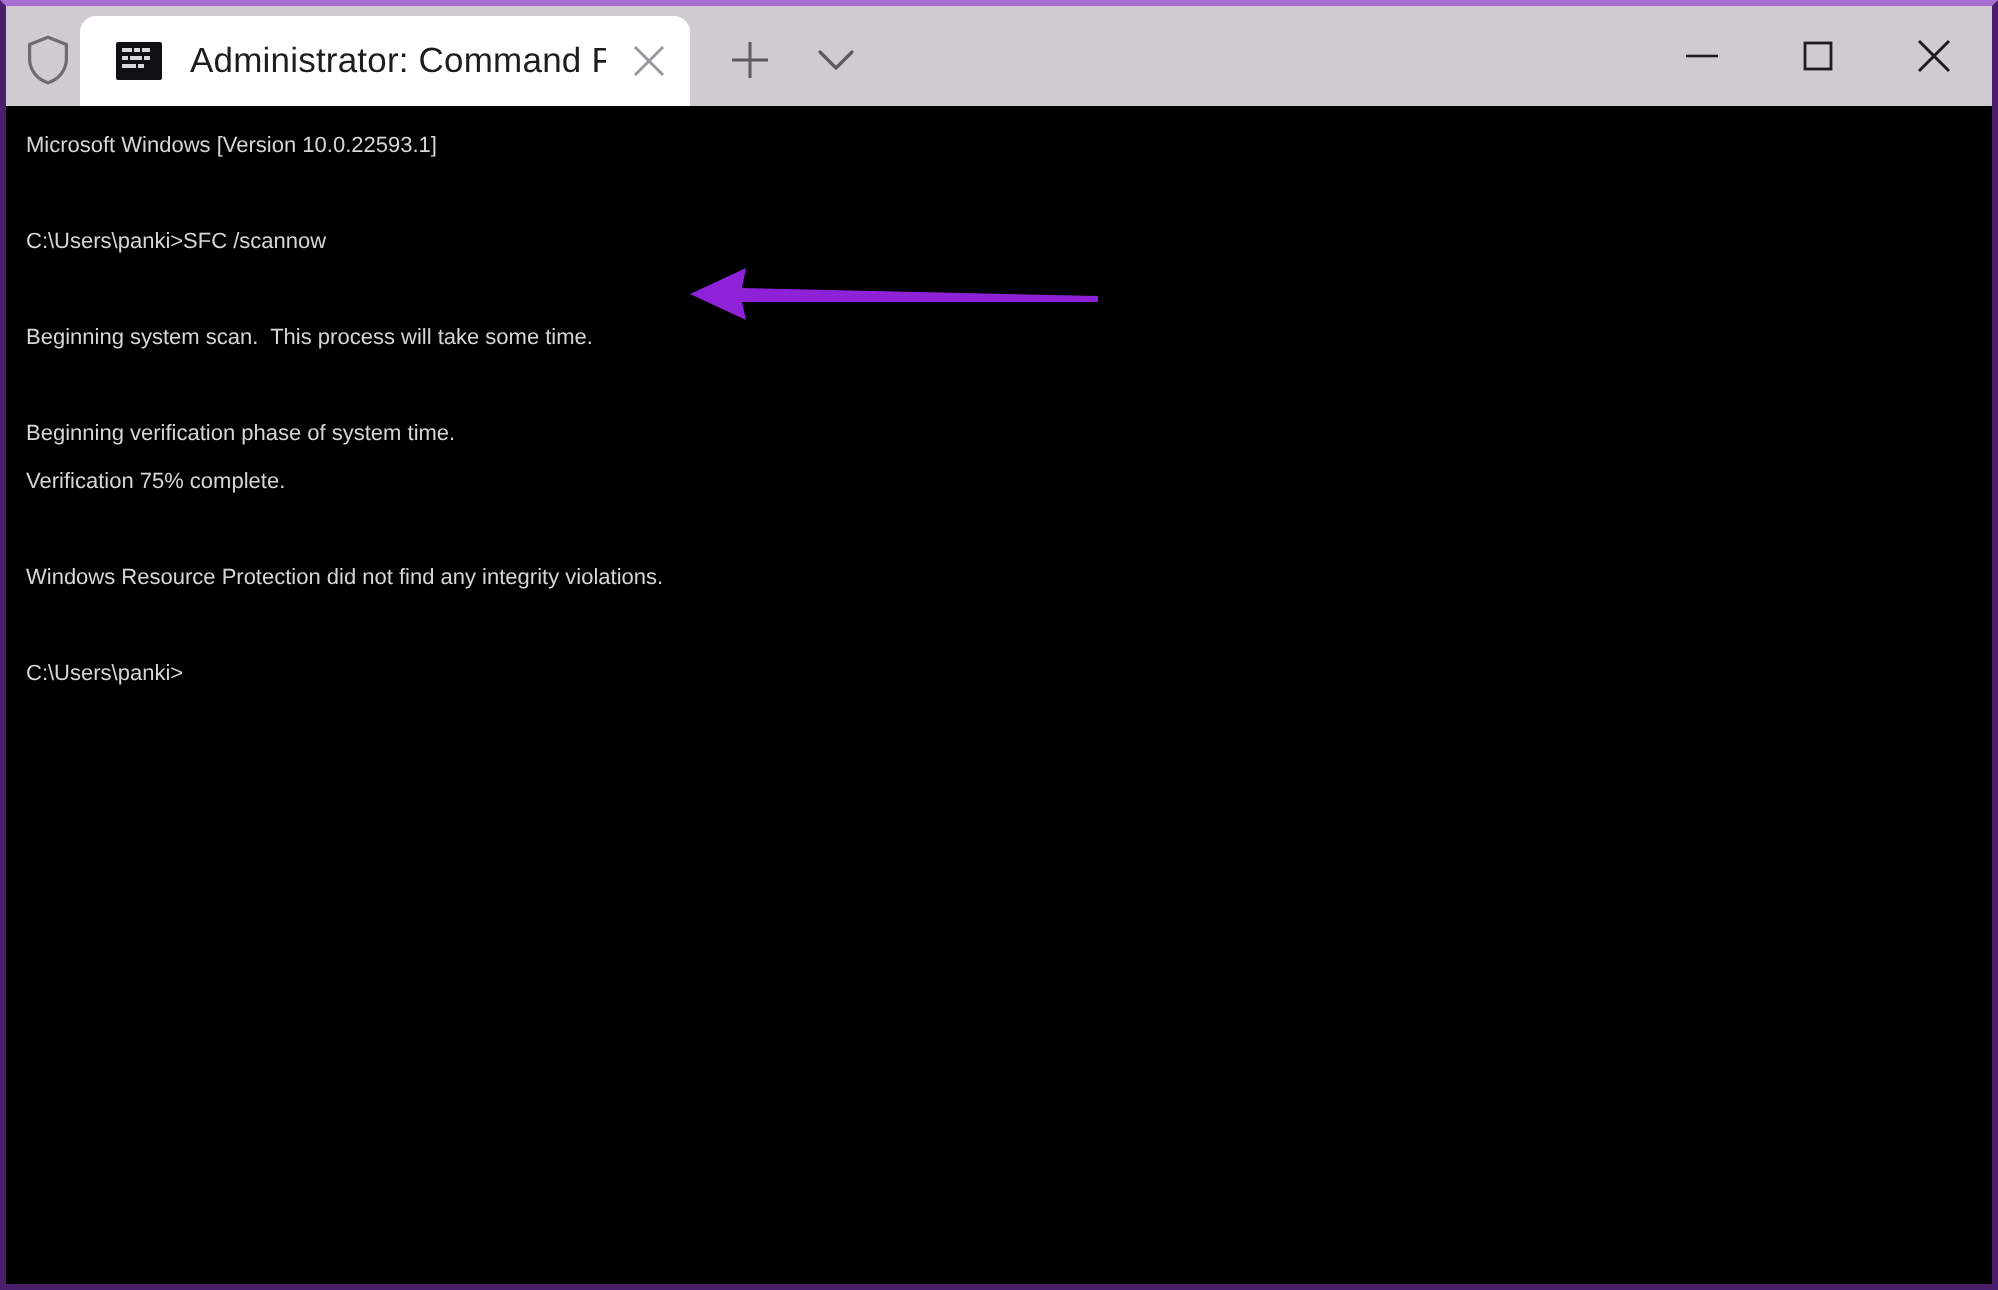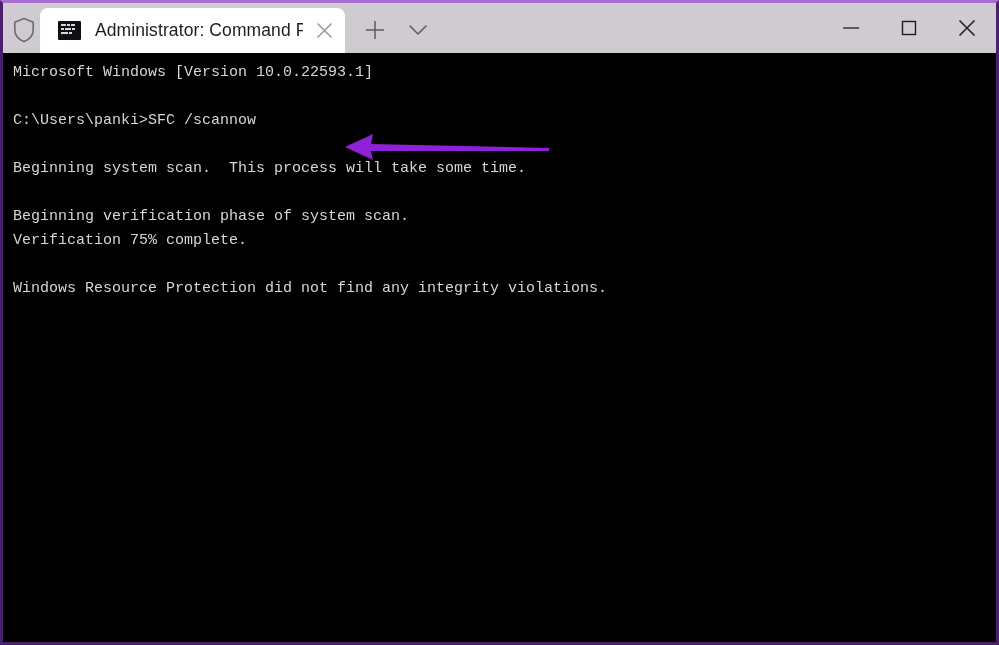--- a/index.html
+++ b/index.html
@@ -152,22 +152,22 @@
     position: absolute;
     left: 0;
     top: 50px;
     right: 0;
     bottom: 0;
     background: #000000;
     padding: 8px 0 0 10px;
     box-sizing: border-box;
   }
   .term-line {
-    font-family: Liberation Mono, monospace;
-    font-size: 15px;
+    font-family: Liberation Sans, sans-serif;
+    font-size: 11px;
     line-height: 24px;
     color: #d6d6d6;
     white-space: pre;
     letter-spacing: 0px;
     height: 24px;
   }
   .term-line.blank { color: transparent; }
 
   
   .annotation-arrow {
@@ -242,25 +242,26 @@
     </div>
   </div>
 
   <div class="terminal">
     <div class="term-line">Microsoft Windows [Version 10.0.22593.1]</div>
     <div class="term-line blank"></div>
     <div class="term-line">C:\Users\panki&gt;SFC /scannow</div>
     <div class="term-line blank"></div>
     <div class="term-line">Beginning system scan.  This process will take some time.</div>
     <div class="term-line blank"></div>
-    <div class="term-line">Beginning verification phase of system scan.</div>
+    <div class="term-line">Beginning verification phase of system time.</div>
     <div class="term-line">Verification 75% complete.</div>
     <div class="term-line blank"></div>
     <div class="term-line">Windows Resource Protection did not find any integrity violations.</div>
     <div class="term-line blank"></div>
+    <div class="term-line">C:\Users\panki&gt;</div>
   </div>
 
   <div class="annotation-arrow">
     <svg width="212" height="36" viewBox="0 0 212 36" aria-hidden="true">
       <path d="M6 18 L34 5 L32 15 L210 19 L210 22 L32 22 L34 31 Z" fill="#8f21d8"></path>
     </svg>
   </div>
 
 </div>
 

